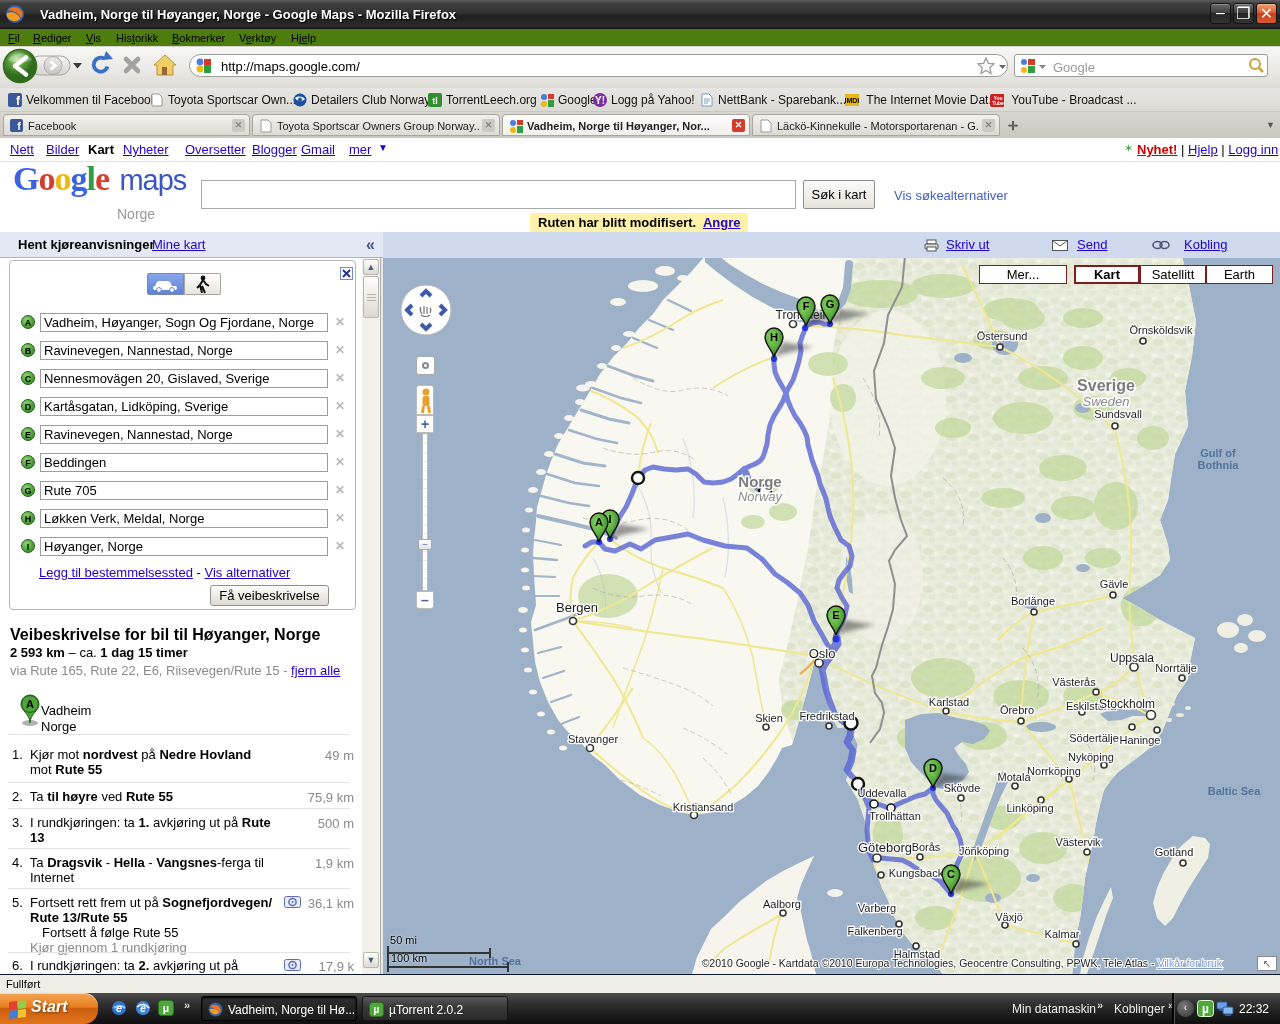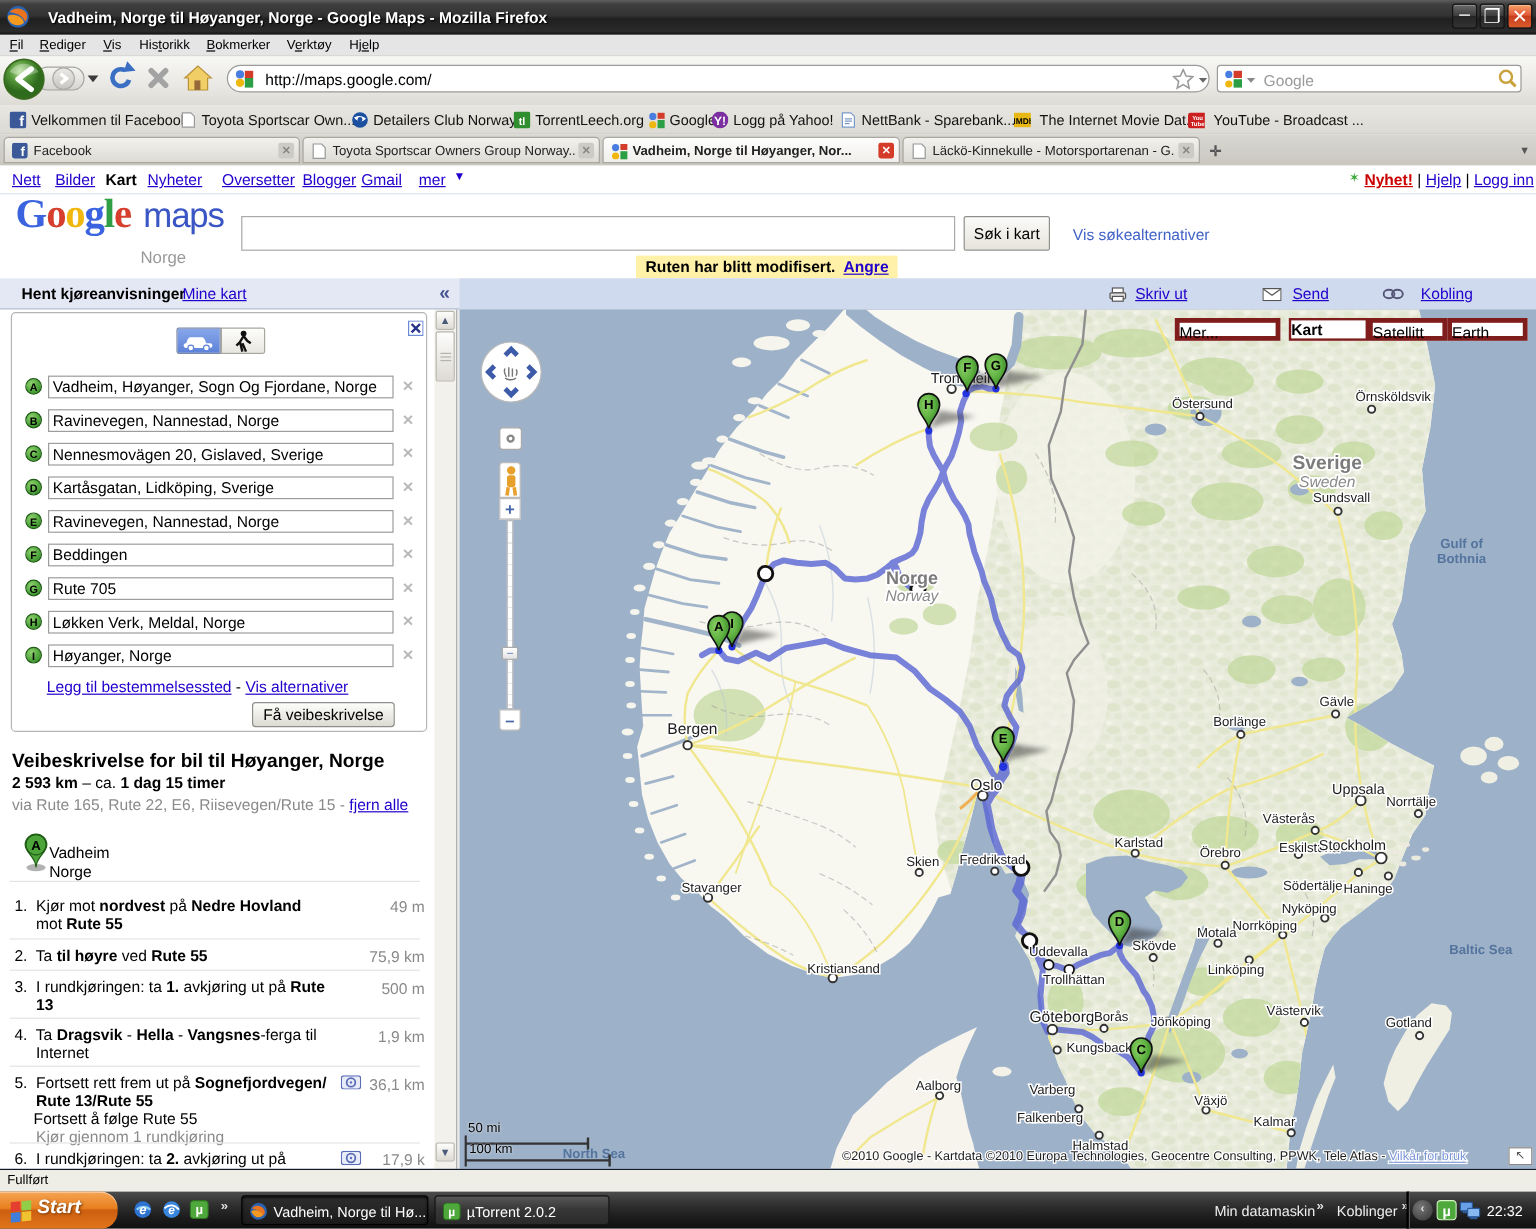--- a/index.html
+++ b/index.html
@@ -5,21 +5,21 @@
 html,body{width:1280px;height:1024px;overflow:hidden;font-family:"Liberation Sans",sans-serif}
 .abs{position:absolute}
 #screen{position:relative;width:1280px;height:808px;background:#fff}
 
 #titlebar{left:0;top:0;width:1280px;height:29px;background:linear-gradient(#5e5e5e 0%,#3f3f3f 12%,#323232 45%,#1f1f1f 55%,#2b2b2b 90%,#0e0e0e 100%);}
 #titlebar .ttl{position:absolute;left:40px;top:7px;color:#fff;font-weight:bold;font-size:13px;text-shadow:1px 1px 1px #000}
 .tbtn{position:absolute;top:3px;width:21px;height:21px;border-radius:3px;border:1px solid #141414;color:#fff;text-align:center;box-shadow:inset 0 1px 0 rgba(255,255,255,.25)}
 .tbtn.min,.tbtn.max{background:linear-gradient(#6a6a6a,#3a3a3a 50%,#252525 50%,#333)}
 .tbtn.cls{background:linear-gradient(#f4a168,#e25b3a 45%,#c93f1d 50%,#d95b2d)}
 
-#menubar{left:0;top:29px;width:1280px;height:18px;background:#e5e5e5;border-bottom:1px solid #d8d6cf;font-size:11px;color:#000}
+#menubar{left:0;top:29px;width:1280px;height:18px;background:#4d7c0f;border-bottom:1px solid #d8d6cf;font-size:11px;color:#000}
 #menubar span{position:absolute;top:3px}
 
 #toolbar{left:0;top:47px;width:1280px;height:41px;background:linear-gradient(#f7f7f5,#e9e8e4 60%,#dddbd5)}
 #urlbar{position:absolute;left:189px;top:7px;width:819px;height:23px;background:#fff;border:1px solid #9b9b99;border-radius:12px}
 #urltext{position:absolute;left:221px;top:12px;font-size:13px;color:#000}
 #searchbox{position:absolute;left:1014px;top:7px;width:254px;height:23px;background:#fff;border:1px solid #9b9b99;border-radius:3px}
 
 #bookmarks{left:0;top:88px;width:1280px;height:24px;background:linear-gradient(#e7e6e2,#dcdad4);border-bottom:1px solid #c9c7c0;font-size:12px;color:#111}
 .bmk{position:absolute;top:5px;white-space:nowrap}
 .bmk .ic{display:inline-block;width:14px;height:14px;vertical-align:-3px;margin-right:4px}
@@ -48,21 +48,21 @@
 .xmark{position:absolute;left:325px;color:#b9b9b9;font-weight:bold;font-size:12px}
 #dirs{position:absolute;left:0;top:360px;width:362px}
 .sep{position:absolute;left:8px;width:342px;border-top:1px solid #e4e4e4}
 .dist{position:absolute;right:8px;color:#8a8a8a;text-align:left}
 
 #vscroll{left:362px;top:258px;width:18px;height:716px;background:#f2f1ec}
 .sbtn2{position:absolute;left:1px;width:16px;height:16px;background:linear-gradient(#fdfdfc,#dcdad2);border:1px solid #b8b6ae;border-radius:2px;color:#4a5a78;font-size:9px;text-align:center;line-height:15px}
 #divline{left:380px;top:258px;width:3px;height:716px;background:#e8e8e8;border-left:1px solid #b0b0b0}
 
 #map{left:383px;top:258px;width:897px;height:716px;background:#9db1c8;overflow:hidden}
-.mbtn{position:absolute;top:7px;height:19px;background:#fff;border:4px solid #7f1d1d;font-size:13px;text-align:left;color:#000}
+.mbtn{position:absolute;top:7px;height:19px;background:#fff;border:1px solid #7f1d1d;font-size:13px;text-align:center;color:#000}
 
 #statusbar{left:0;top:974px;width:1280px;height:19px;background:#eeede6;border-top:1px solid #0f172a;font-size:11px}
 
 #taskbar{left:0;top:993px;width:1280px;height:31px;background:linear-gradient(#4c4c4c,#303030 35%,#1c1c1c 70%,#101010)}
 .qicon{position:absolute;top:7px;width:16px;height:16px}
 .taskbtn{position:absolute;top:3px;height:25px;border-radius:3px;color:#fff;font-size:12px}
 </style></head>
 <body>
 <div id="screen">
 
@@ -345,21 +345,21 @@
       <div class="sep" style="top:164px"></div>
       <div style="position:absolute;left:12px;top:171px;width:285px">2.&nbsp; Ta <b>til høyre</b> ved <b>Rute 55</b></div>
       <div class="dist" style="top:172px">75,9 km</div>
       <div class="sep" style="top:190px"></div>
       <div style="position:absolute;left:12px;top:197px;width:285px">3.&nbsp; I rundkjøringen: ta <b>1.</b> avkjøring ut på <b>Rute</b><br><span style="margin-left:18px"><b>13</b></span></div>
       <div class="dist" style="top:198px">500 m</div>
       <div class="sep" style="top:230px"></div>
       <div style="position:absolute;left:12px;top:237px;width:285px">4.&nbsp; Ta <b>Dragsvik</b> - <b>Hella</b> - <b>Vangsnes</b>-ferga til<br><span style="margin-left:18px">Internet</span></div>
       <div class="dist" style="top:238px">1,9 km</div>
       <div class="sep" style="top:270px"></div>
-      <div style="position:absolute;left:12px;top:277px;width:275px">5.&nbsp; Fortsett rett frem ut på <b>Sognefjordvegen/</b><br><span style="margin-left:18px"><b>Rute 13/Rute 55</b></span><br><span style="margin-left:16px">Fortsett å følge Rute 55</span><br><span style="margin-left:18px;color:#8a8a8a">Kjør gjennom 1 rundkjøring</span></div>
+      <div style="position:absolute;left:12px;top:277px;width:275px">5.&nbsp; Fortsett rett frem ut på <b>Sognefjordvegen/</b><br><span style="margin-left:18px"><b>Rute 13/Rute 55</b></span><br><span style="margin-left:30px">Fortsett å følge Rute 55</span><br><span style="margin-left:18px;color:#8a8a8a">Kjør gjennom 1 rundkjøring</span></div>
       <svg style="position:absolute;left:284px;top:278px" width="17" height="12">
           <rect x="0.5" y="0.5" width="16" height="11" rx="2" fill="#e8ecf8" stroke="#5b6cb8"></rect>
           <circle cx="8.5" cy="6" r="3.6" fill="none" stroke="#5b6cb8" stroke-width="1.5"></circle>
           <circle cx="8.5" cy="6" r="1" fill="#5b6cb8"></circle>
         </svg>
       <div class="dist" style="top:278px">36,1 km</div>
       <div class="sep" style="top:334px"></div>
       <div style="position:absolute;left:12px;top:340px;width:275px">6.&nbsp; I rundkjøringen: ta <b>2.</b> avkjøring ut på</div>
       <svg style="position:absolute;left:284px;top:341px" width="17" height="12">
           <rect x="0.5" y="0.5" width="16" height="11" rx="2" fill="#e8ecf8" stroke="#5b6cb8"></rect>

